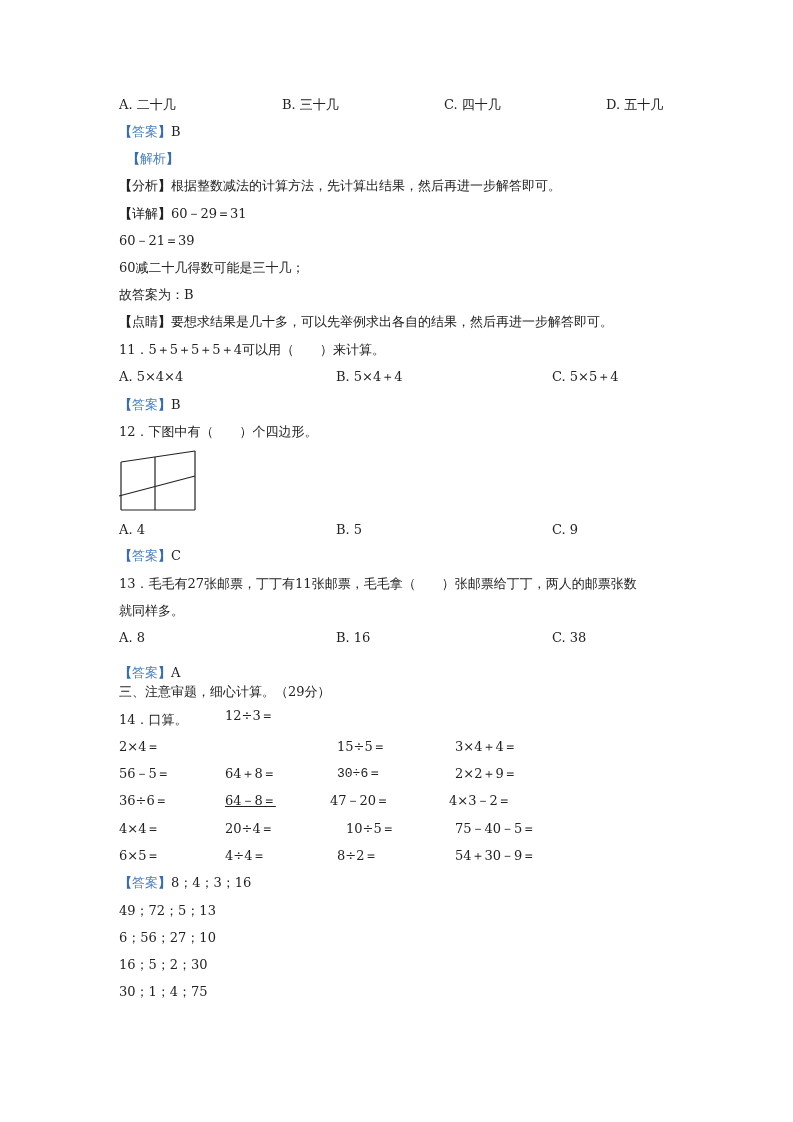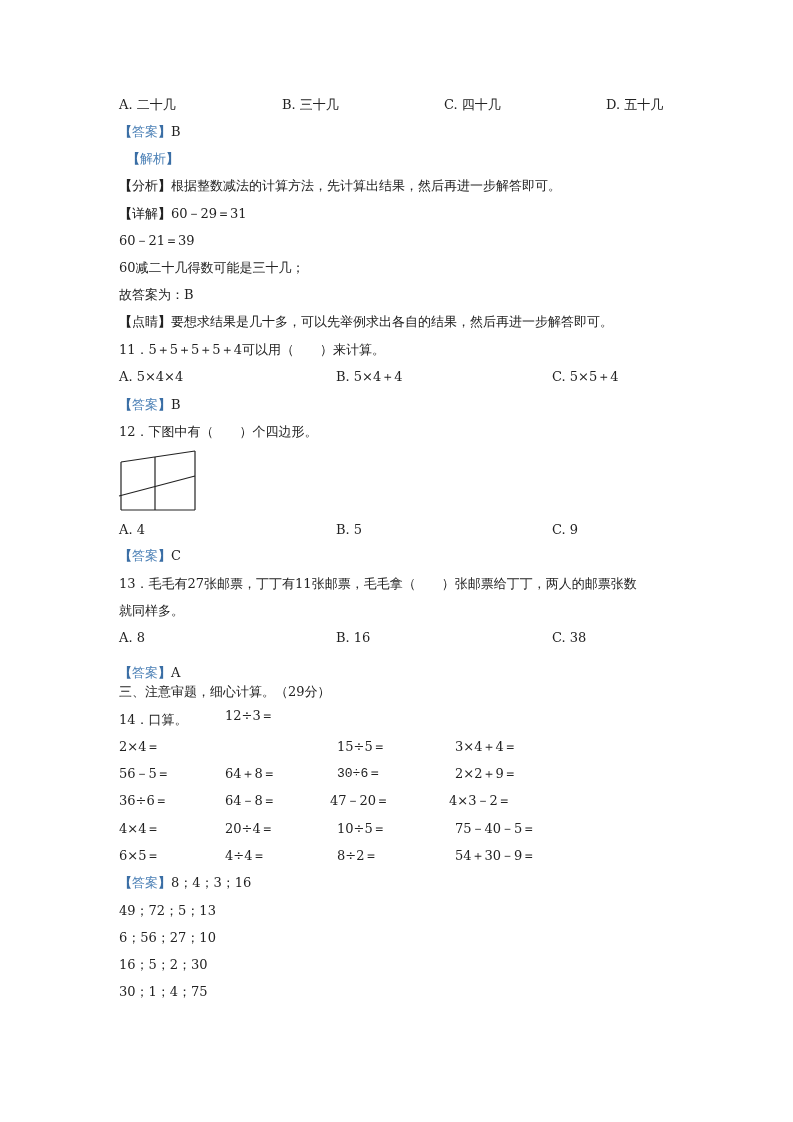--- a/index.html
+++ b/index.html
@@ -65,27 +65,27 @@
 <div class="calc" style="left:225px;top:708px;">12÷3＝</div>
 <div class="calc" style="left:337px;top:739px;">15÷5＝</div>
 <div class="calc" style="left:455px;top:739px;">3×4＋4＝</div>
 
 <div class="calc" style="left:119px;top:766px;">56－5＝</div>
 <div class="calc" style="left:225px;top:766px;">64＋8＝</div>
 <div class="calc" style="left:337px;top:766px;font-family:Liberation Mono, monospace;">30÷6＝</div>
 <div class="calc" style="left:455px;top:766px;">2×2＋9＝</div>
 
 <div class="calc" style="left:119px;top:793px;">36÷6＝</div>
-<div class="calc" style="left:225px;top:793px;">64－8＝</div>
+<div class="calc" style="left:225px;top:793px;text-decoration:underline;">64－8＝</div>
 <div class="calc" style="left:330px;top:793px;">47－20＝</div>
 <div class="calc" style="left:449px;top:793px;text-align:right;">4×3－2＝</div>
 
 <div class="calc" style="left:119px;top:821px;">4×4＝</div>
 <div class="calc" style="left:225px;top:821px;">20÷4＝</div>
-<div class="calc" style="left:337px;top:821px;">10÷5＝</div>
+<div class="calc" style="left:346px;top:821px;">10÷5＝</div>
 <div class="calc" style="left:455px;top:821px;text-align:center;">75－40－5＝</div>
 
 <div class="calc" style="left:119px;top:848px;">6×5＝</div>
 <div class="calc" style="left:225px;top:848px;">4÷4＝</div>
 <div class="calc" style="left:337px;top:848px;">8÷2＝</div>
 <div class="calc" style="left:455px;top:848px;">54＋30－9＝</div>
 
 <div class="line" style="top:875px;"><span class="tag"><b>【</b><span>答案</span><b>】</b></span><span>8；4；3；16</span></div>
 <div class="line" style="top:903px;">49；72；5；13</div>
 <div class="line" style="top:930px;">6；56；27；10</div>

